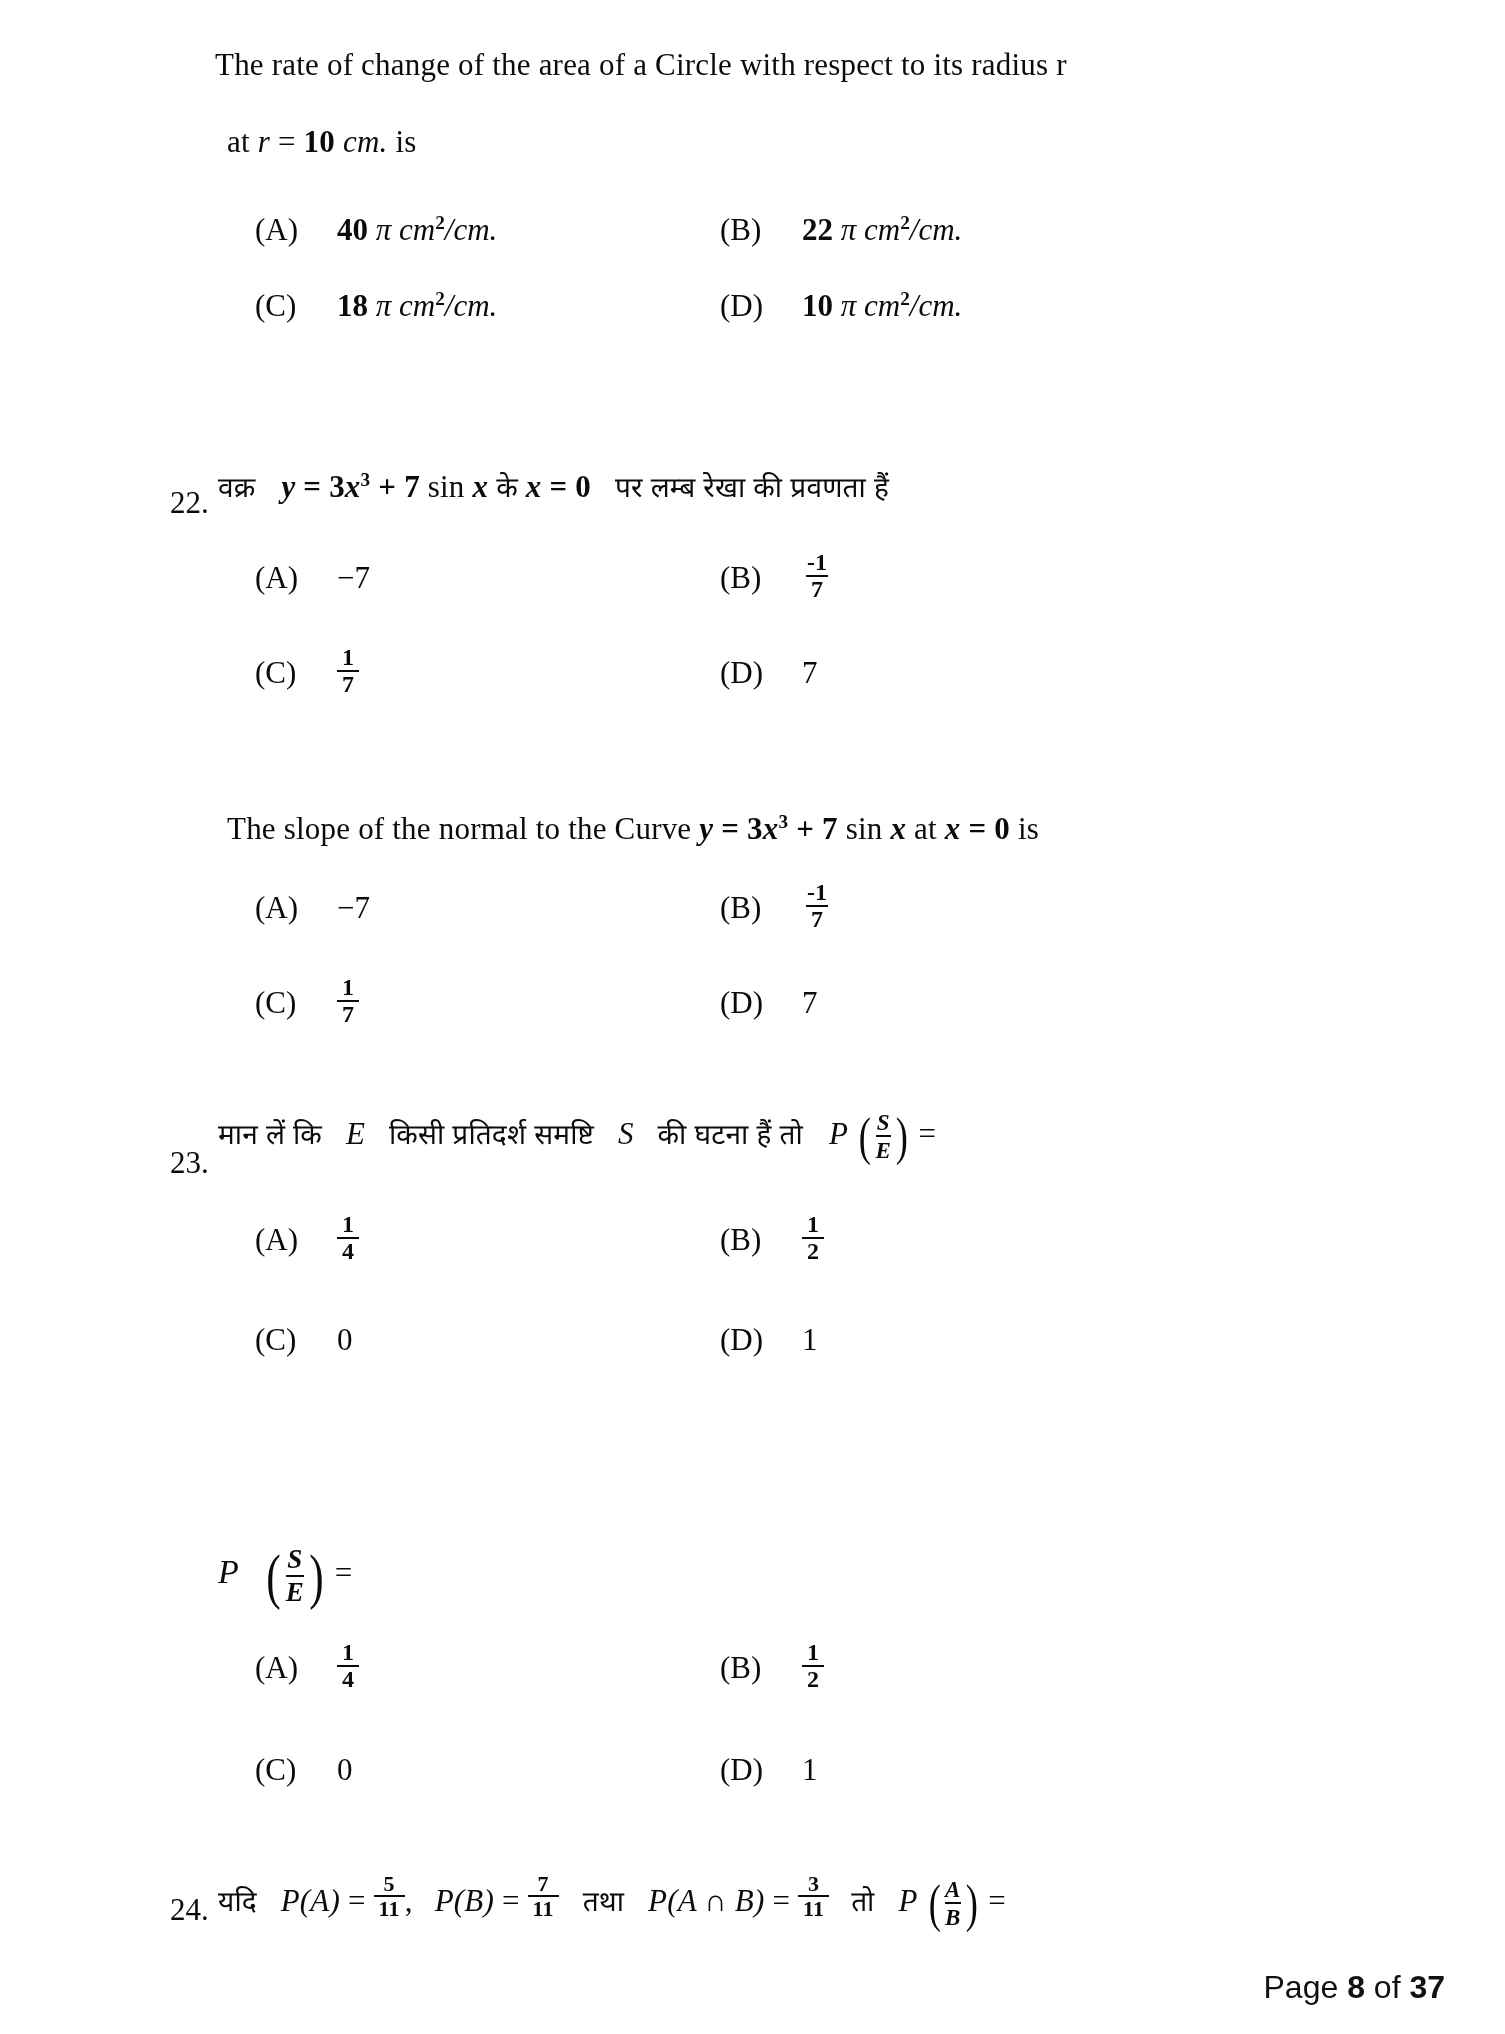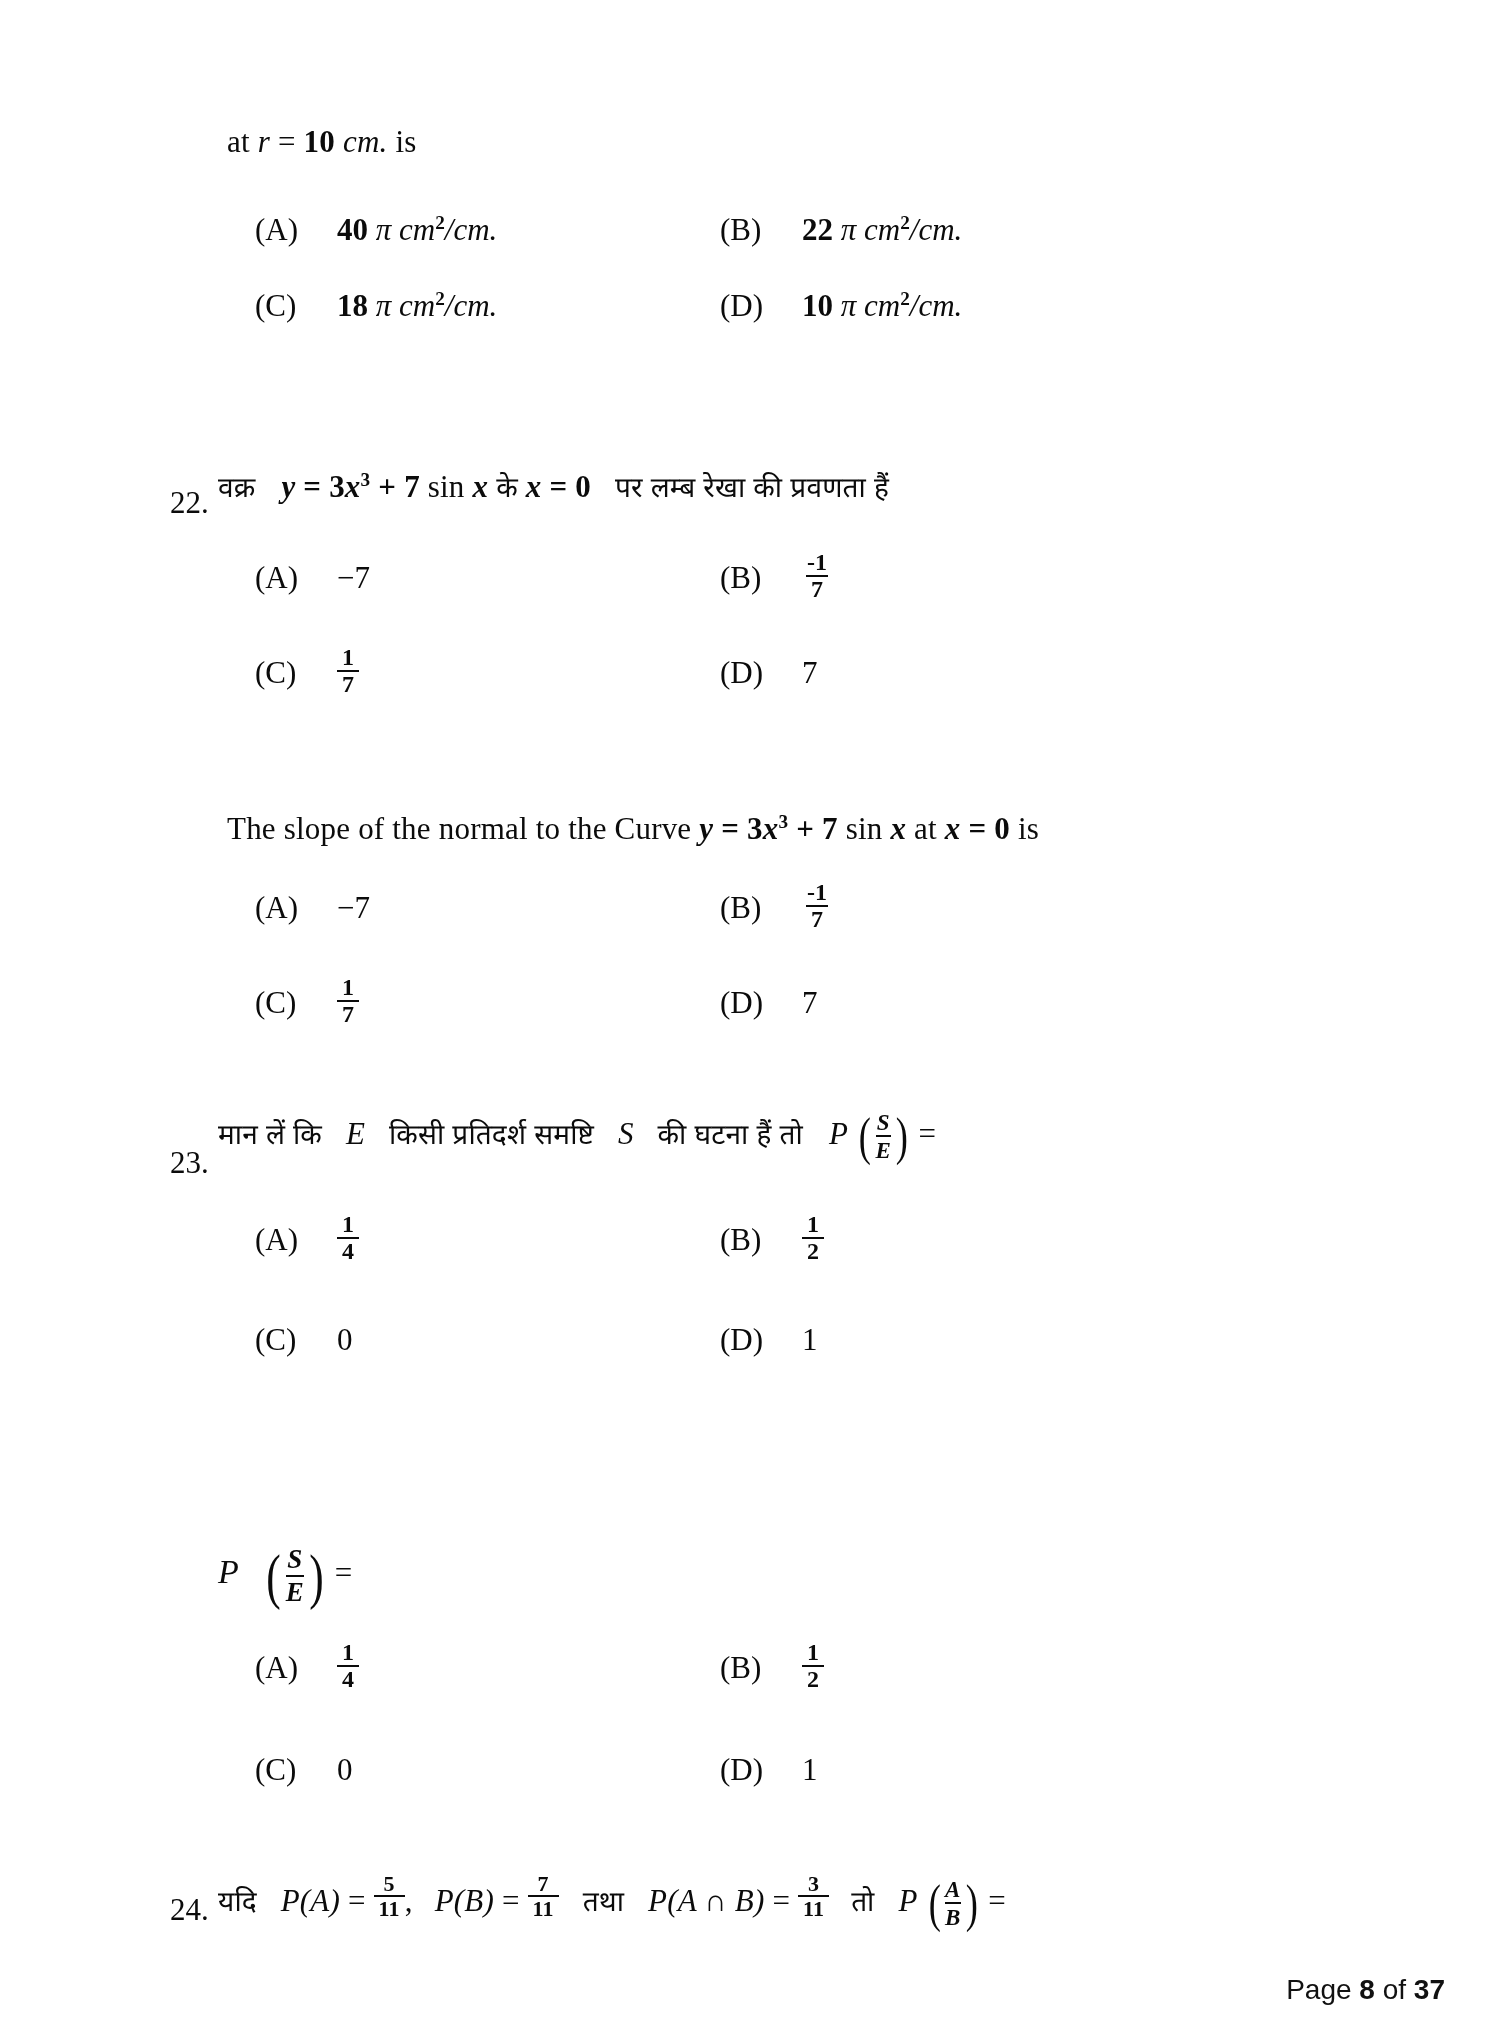--- a/index.html
+++ b/index.html
@@ -144,33 +144,36 @@
 
   .pfrac.big .paren { font-size: 62px; }
   .pfrac.big .stack { font-size: 27px; }
 
   
   .footer {
     position: absolute;
     right: 60px;
     bottom: 28px;
     font-family: "Liberation Sans", "DejaVu Sans", sans-serif;
-    font-size: 28px;
+    font-size: 32px;
     color: #111;
     white-space: nowrap;
   }
   .footer .strong { font-weight: bold; }
   .footer .lite { font-weight: normal; }
 </style>
 </head>
 <body>
 
 <div class="page">
   <div class="content">
 
+    <div class="qline stem-en" style="left:0; top:48px;">
+      <span>The rate of change of the area of a Circle with respect to its radius r</span>
+    </div>
 
     <div class="qline stem-en" style="left:0; top:125px;margin-left:12px;">
       <span>at</span>
       <span class="mi">r</span>
       <span class="mn">=</span>
       <span class="mnb">10</span>
       <span class="mi">cm.</span>
       <span>is</span>
     </div>
 

